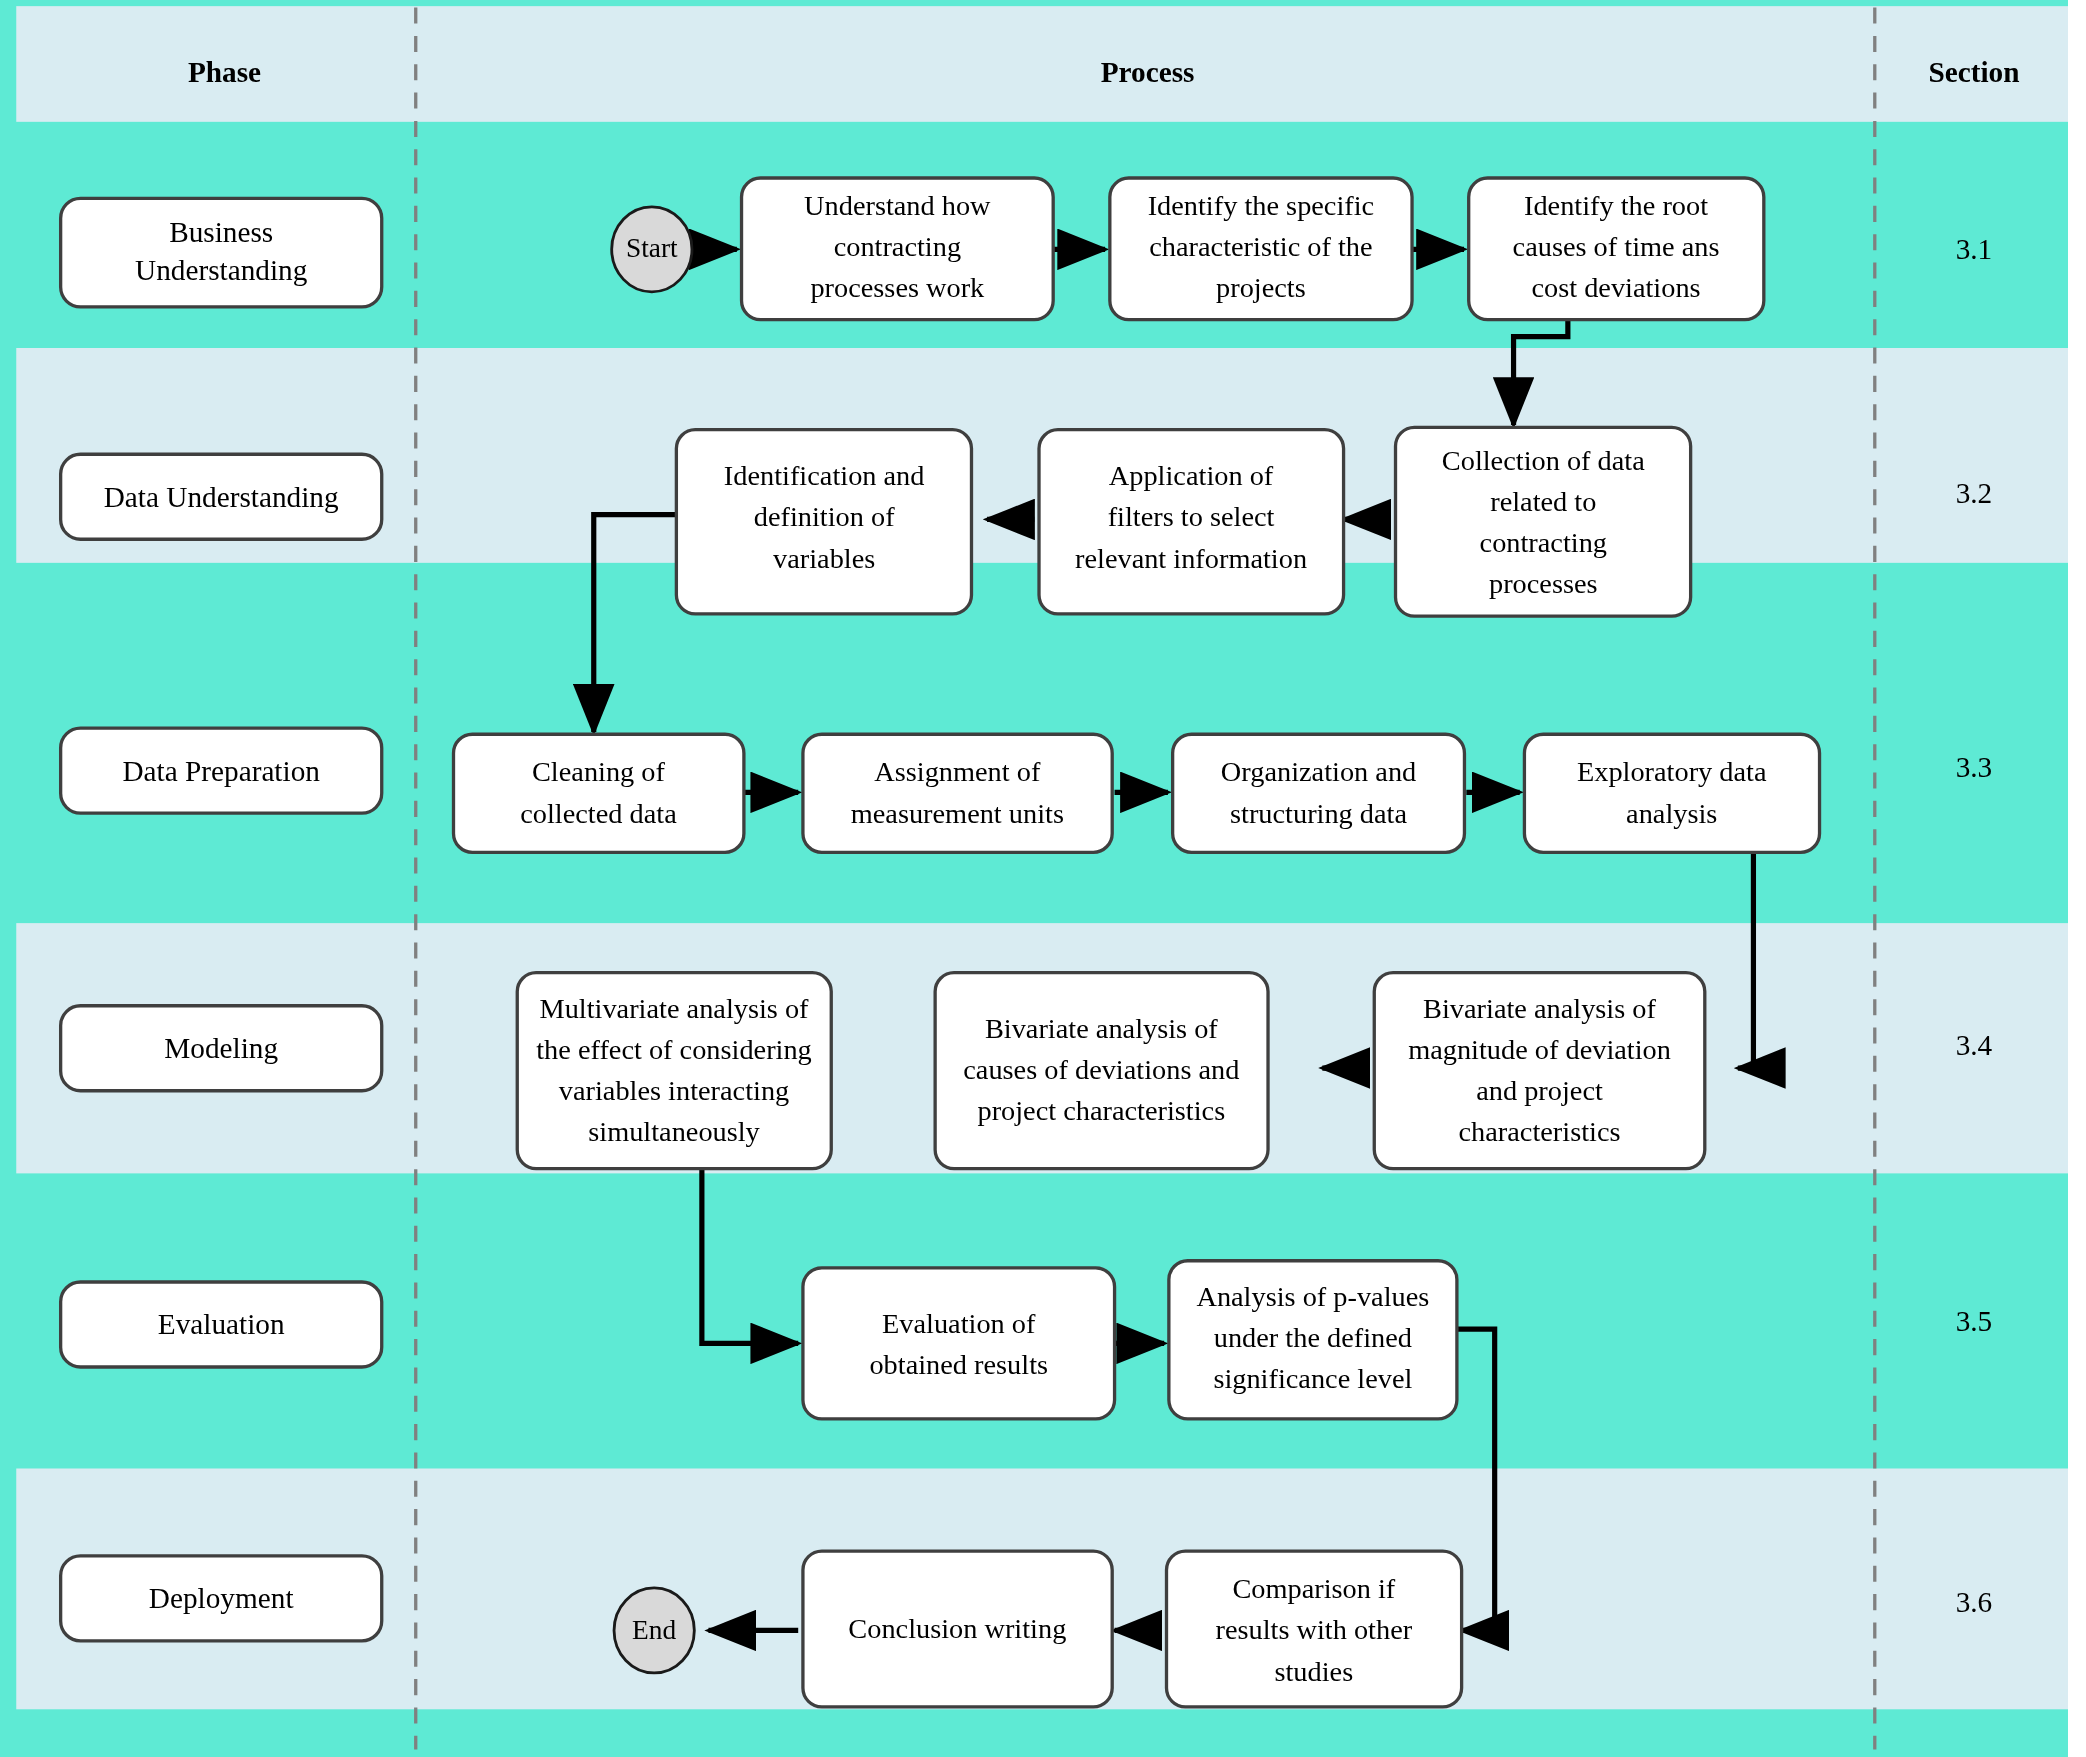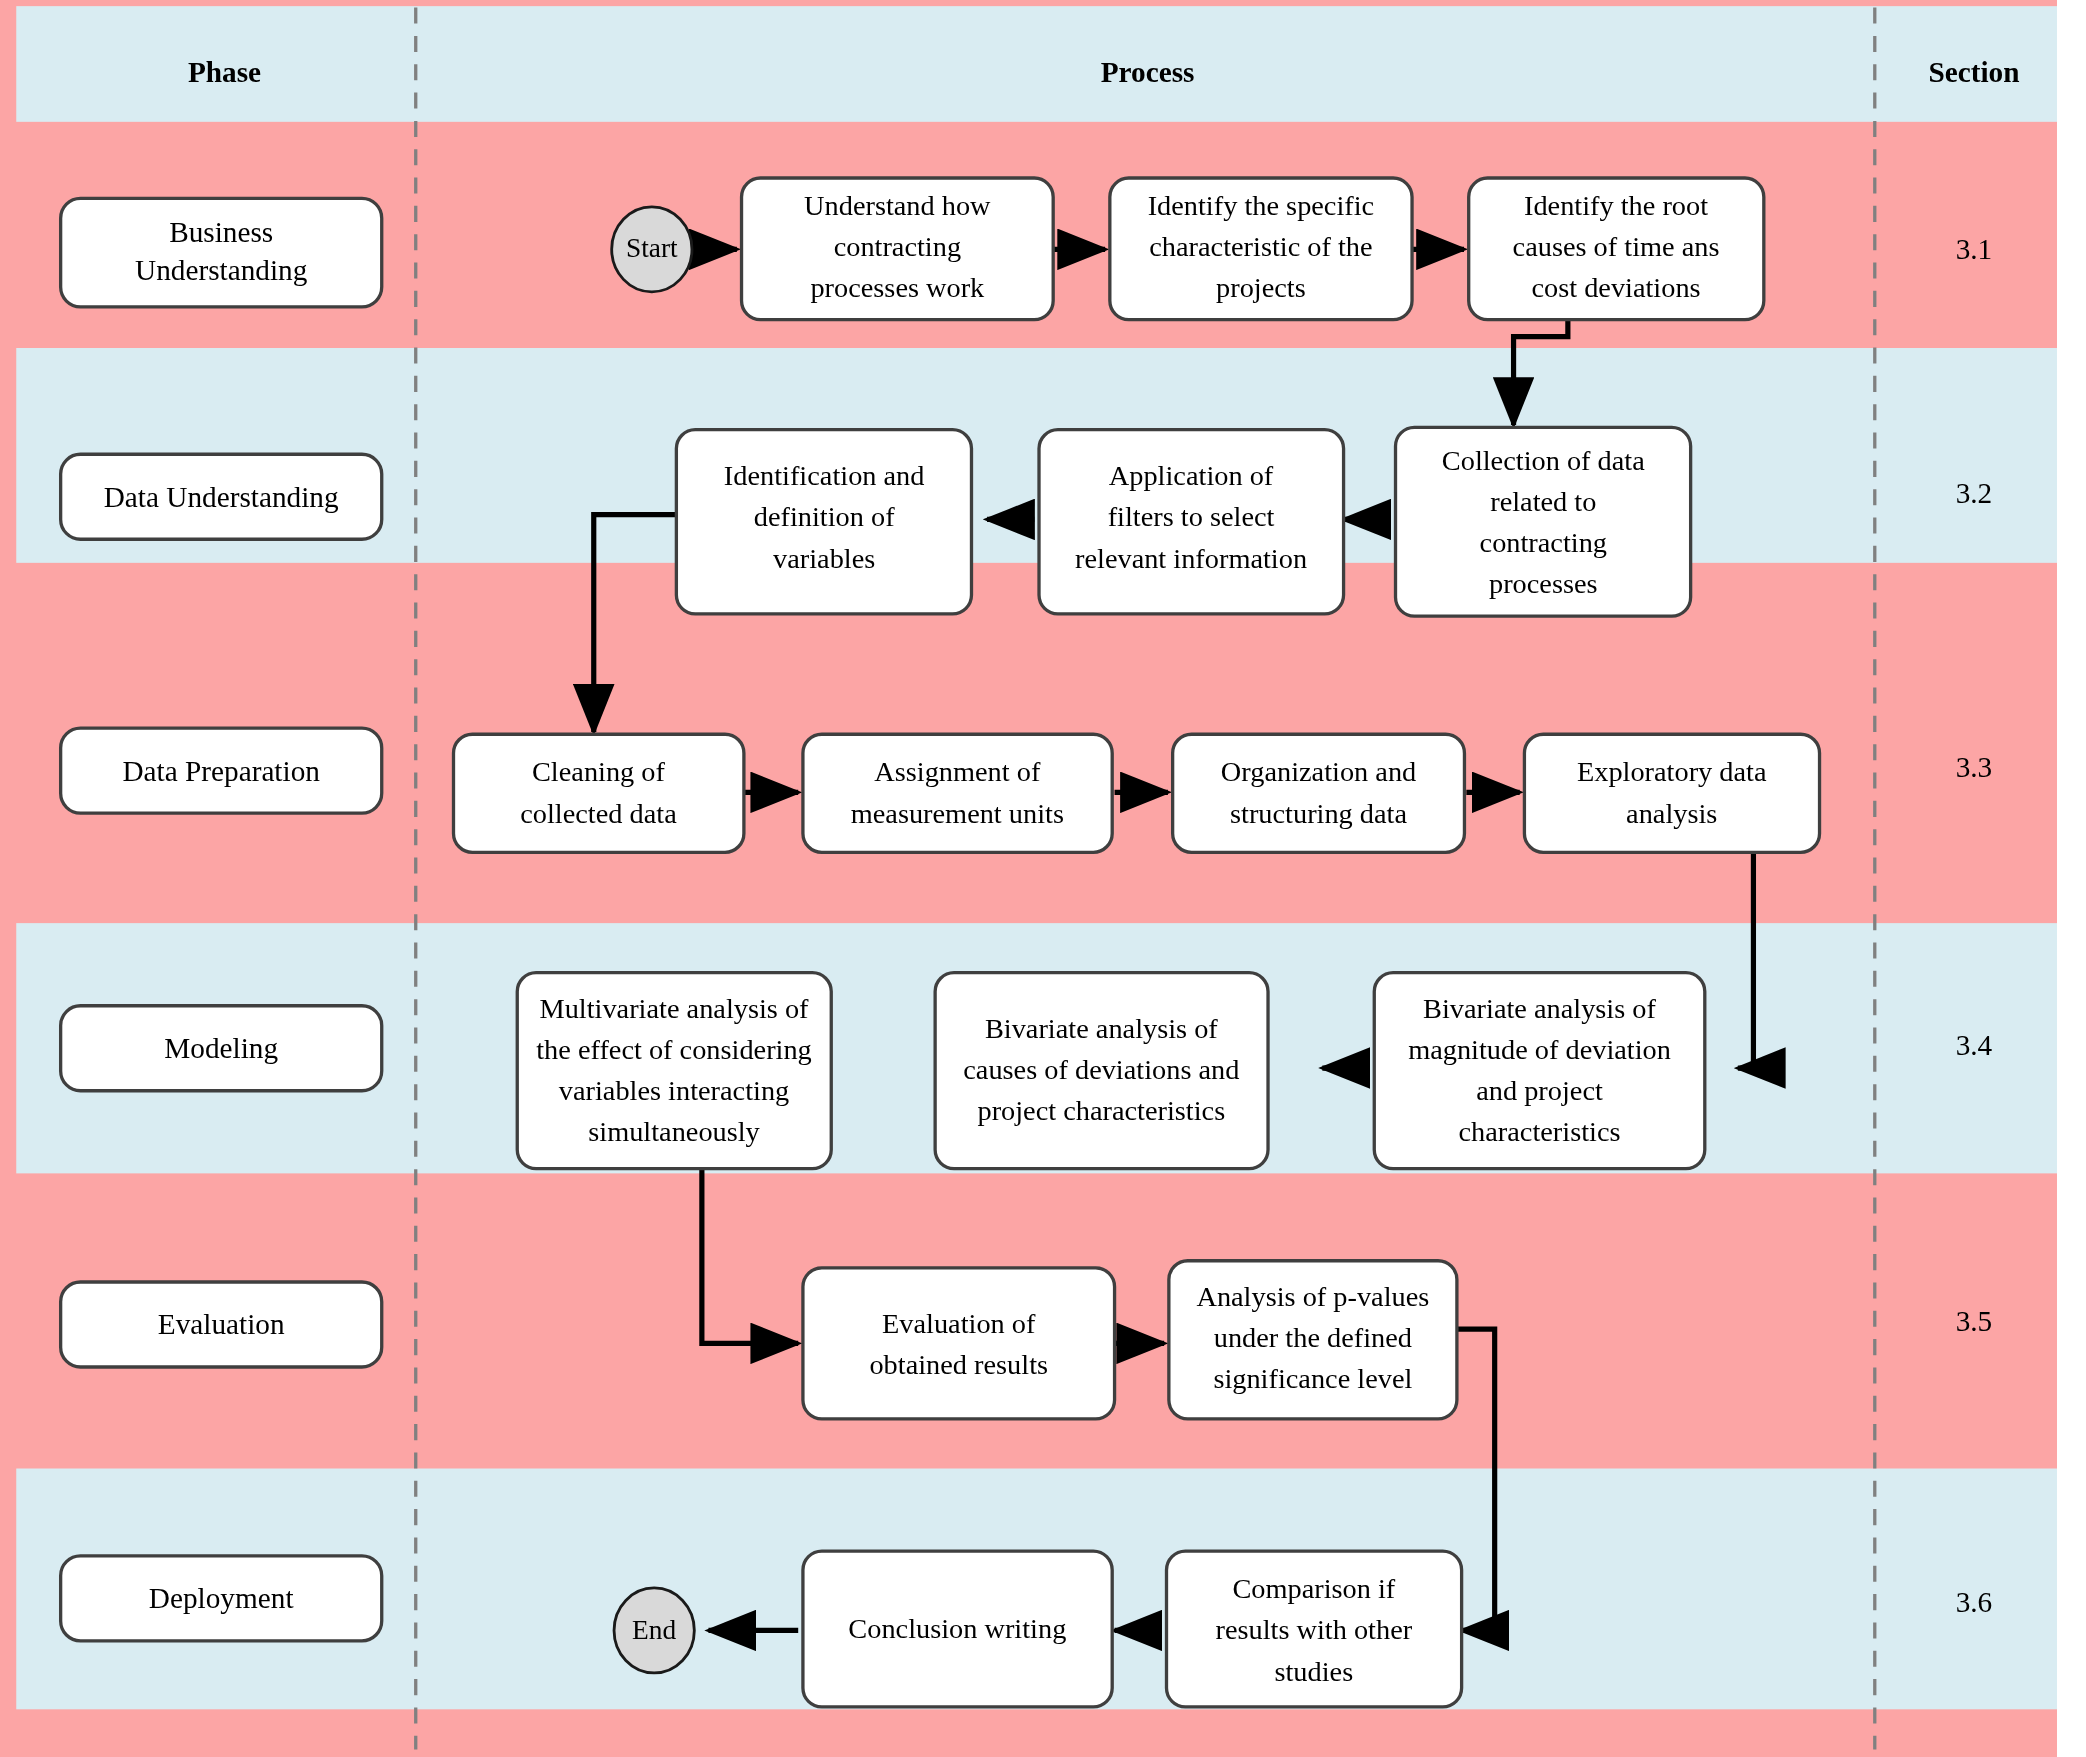--- a/index.html
+++ b/index.html
@@ -1,17 +1,17 @@
 <!DOCTYPE html>
 <html style="font-size:7.6px"><head>
 <meta charset="utf-8">
 <style>
   html,body{margin:0;padding:0;background:#ffffff;}
   body{font-family:"Liberation Serif", serif;}
-  #stage{position:relative;width:2057px;height:1757px;background:#fca5a5;overflow:hidden;}
+  #stage{position:relative;width:2057px;height:1757px;background:#5eead4;overflow:hidden;padding-left:11px;}
   svg#canvas{position:absolute;left:0;top:0;width:2087px;height:1757px;}
   .band{fill:#d9ecf2;}
   .divider{stroke:#808080;stroke-width:7;stroke-dasharray:34 26;fill:none;}
   .nodebox{fill:#ffffff;stroke:#3f3f3f;stroke-width:7;}
   .phasebox{fill:#ffffff;stroke:#3f3f3f;stroke-width:7;}
   .termshape{fill:#d9d9d9;stroke:#1a1a1a;stroke-width:6;}
   .conn{stroke:#000000;stroke-width:11;fill:none;}
   .arrowfill{fill:#000000;}
   .hdrtxt{font-family:"Liberation Serif", serif;font-weight:bold;font-size:62px;fill:#000;text-anchor:middle;dominant-baseline:middle;}
   .phtxt{font-family:"Liberation Serif", serif;font-size:62px;fill:#000;text-anchor:middle;}

